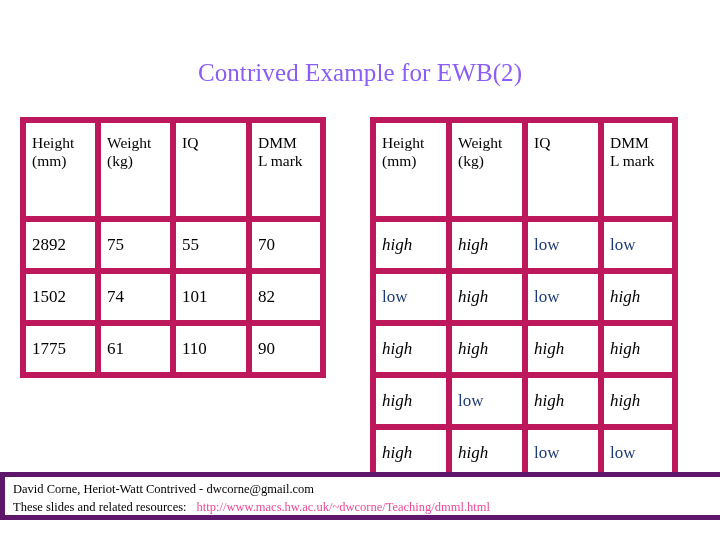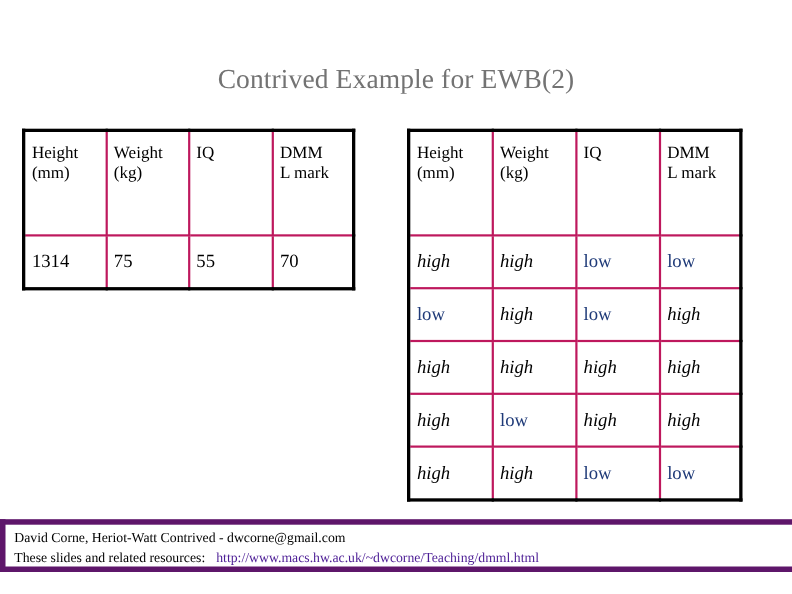--- a/index.html
+++ b/index.html
@@ -28,35 +28,35 @@
   #slide-title {
     position: absolute;
     left: 0;
     top: 58px;
     width: 720px;
     text-align: center;
     font-size: 25px;
     line-height: 30px;
     font-weight: normal;
     letter-spacing: 0.1px;
-    color: #737373;
+    color: #8b5cf6;
     white-space: nowrap;
   }
 
   
   .data-table {
     position: absolute;
     border-collapse: collapse;
     table-layout: fixed;
     border: 3px solid #000000;
     background: #ffffff;
   }
   .data-table td,
   .data-table th {
-    border: 2px solid #be185d;
+    border: 6px solid #be185d;
     padding: 0;
     font-weight: normal;
     font-size: 15.5px;
     line-height: 18px;
     text-align: left;
     vertical-align: top;
     background: #ffffff;
   }
 
   .data-table thead th {
@@ -159,24 +159,36 @@
           <span class="hdr-line"></span>
         </th>
         <th>
           <span class="hdr-line">DMM</span>
           <span class="hdr-line">L mark</span>
         </th>
       </tr>
     </thead>
     <tbody>
       <tr>
-        <td>1314</td>
+        <td>2892</td>
         <td>75</td>
         <td>55</td>
         <td>70</td>
+      </tr>
+      <tr>
+        <td>1502</td>
+        <td>74</td>
+        <td>101</td>
+        <td>82</td>
+      </tr>
+      <tr>
+        <td>1775</td>
+        <td>61</td>
+        <td>110</td>
+        <td>90</td>
       </tr>
     </tbody>
   </table>
 
   <table class="data-table" id="table-categorical">
     <colgroup>
       <col class="c0">
         <col class="c1">
         <col class="c2">
         <col class="c3">
@@ -233,17 +245,17 @@
         <td class="val-low" style="color: rgb(31, 58, 120);">low</td>
       </tr>
     </tbody>
   </table>
 
   <div id="footer-box" style="border-color: rgb(94, 22, 106); border-right-style: none;">
     <div class="footer-line">
       <span>David Corne, Heriot-Watt Contrived  -  dwcorne@gmail.com</span>
     </div>
     <div class="footer-line">
-      <span>These slides and related resources:</span><span class="footer-gap"></span><span class="footer-link" style="color: #4c1d95; margin-top: 16px;">http://www.macs.hw.ac.uk/~dwcorne/Teaching/dmml.html</span>
+      <span>These slides and related resources:</span><span class="footer-gap"></span><span class="footer-link" style="color: #ec4899; margin-top: 16px;">http://www.macs.hw.ac.uk/~dwcorne/Teaching/dmml.html</span>
     </div>
   </div>
 
 </div>
 
 </body></html>

